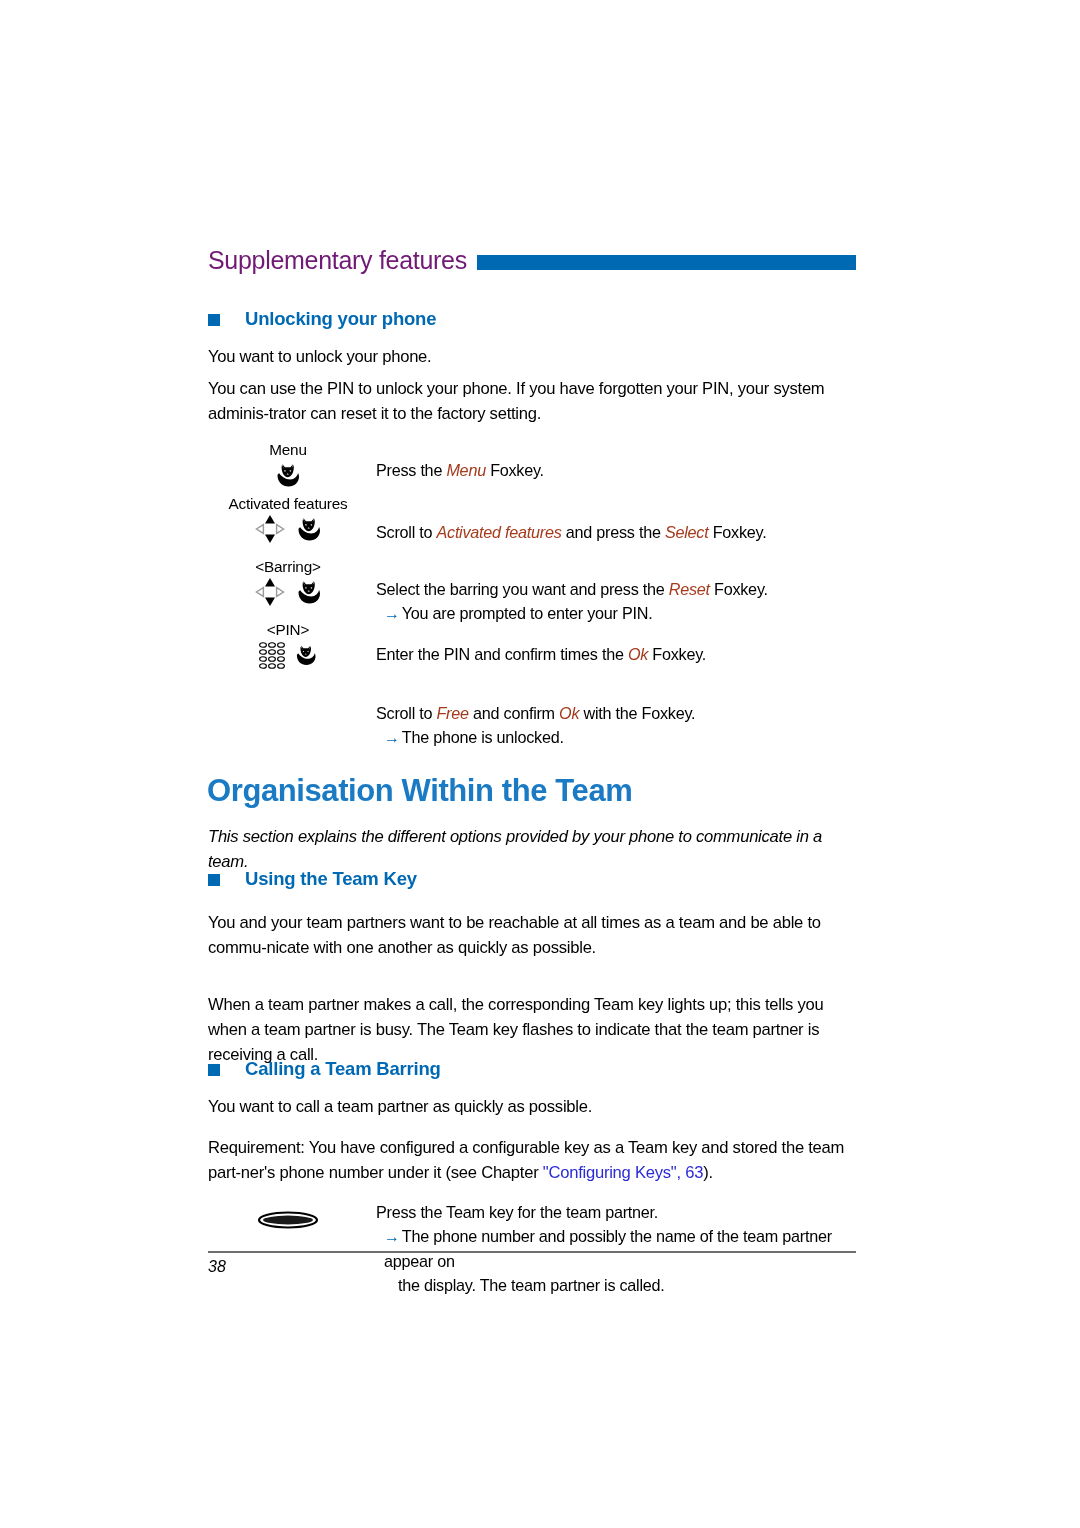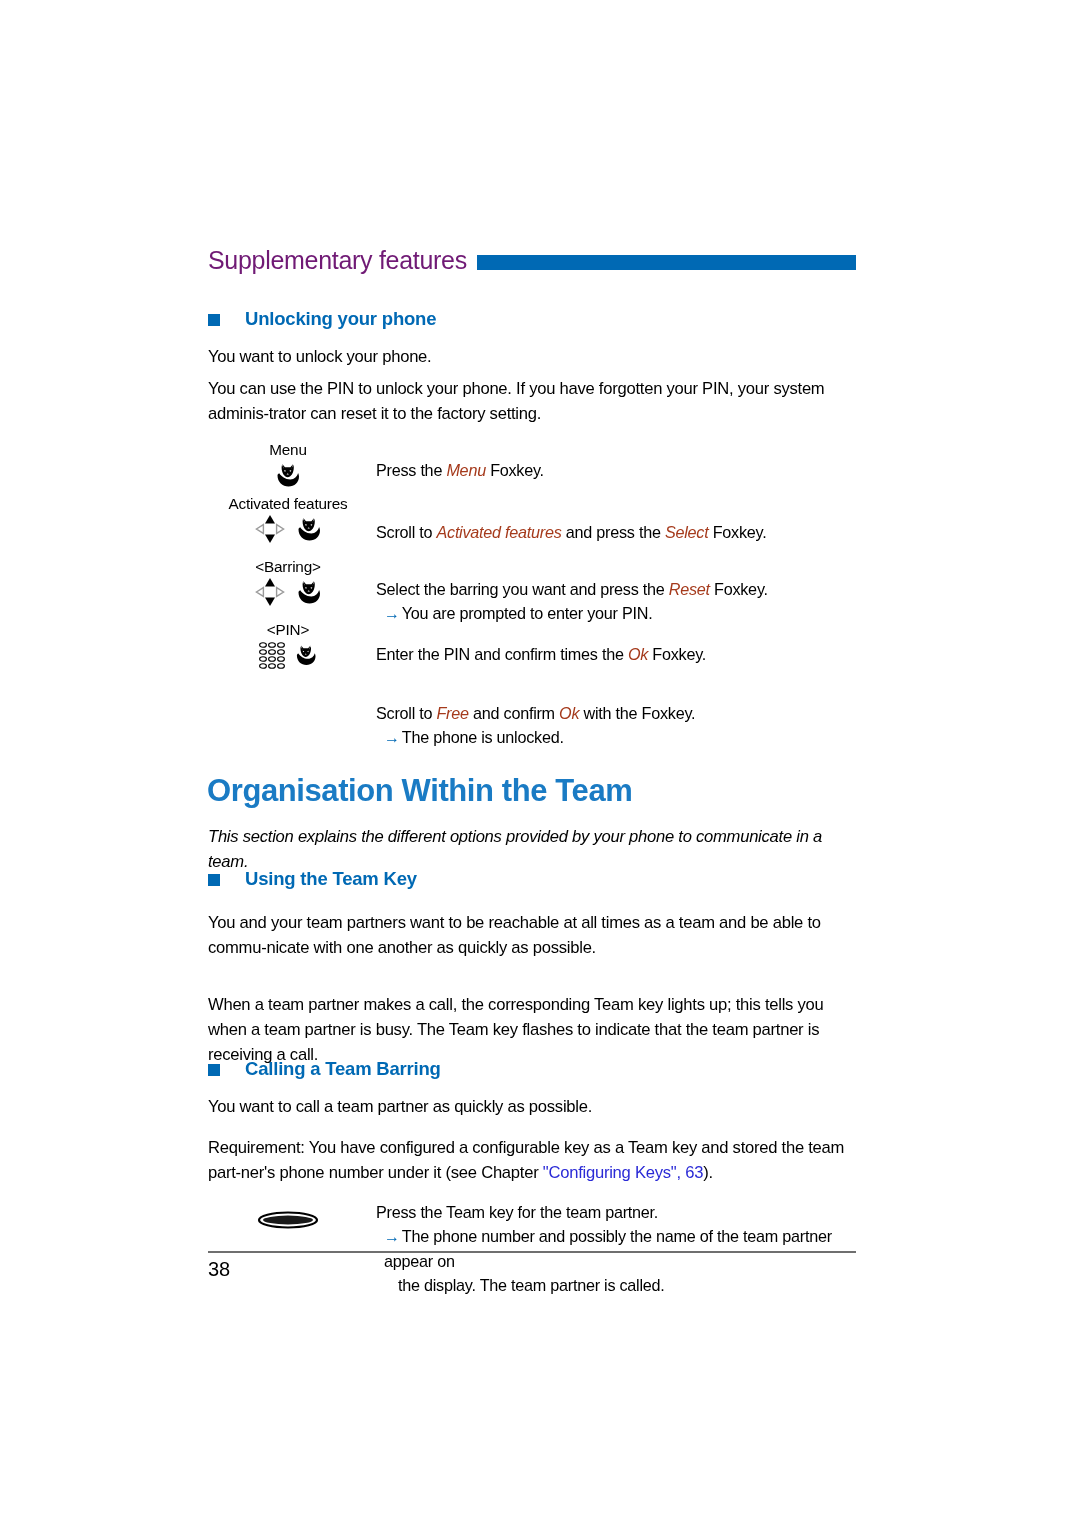--- a/index.html
+++ b/index.html
@@ -178,22 +178,23 @@
     left: 208px;
     top: 1251px;
     width: 648px;
     height: 2px;
     background: #6f6f6f;
   }
   .page-no {
     position: absolute;
     left: 208px;
     top: 1258px;
-    font-size: 20px;
+    font-size: 16px;
     color: #000;
+    font-style: italic;
   }
 </style>
 </head>
 <body>
 
 <div class="page">
 
   <div class="runhead">
     <span class="runhead-title">Supplementary features</span>
     <span class="runhead-bar"></span>

